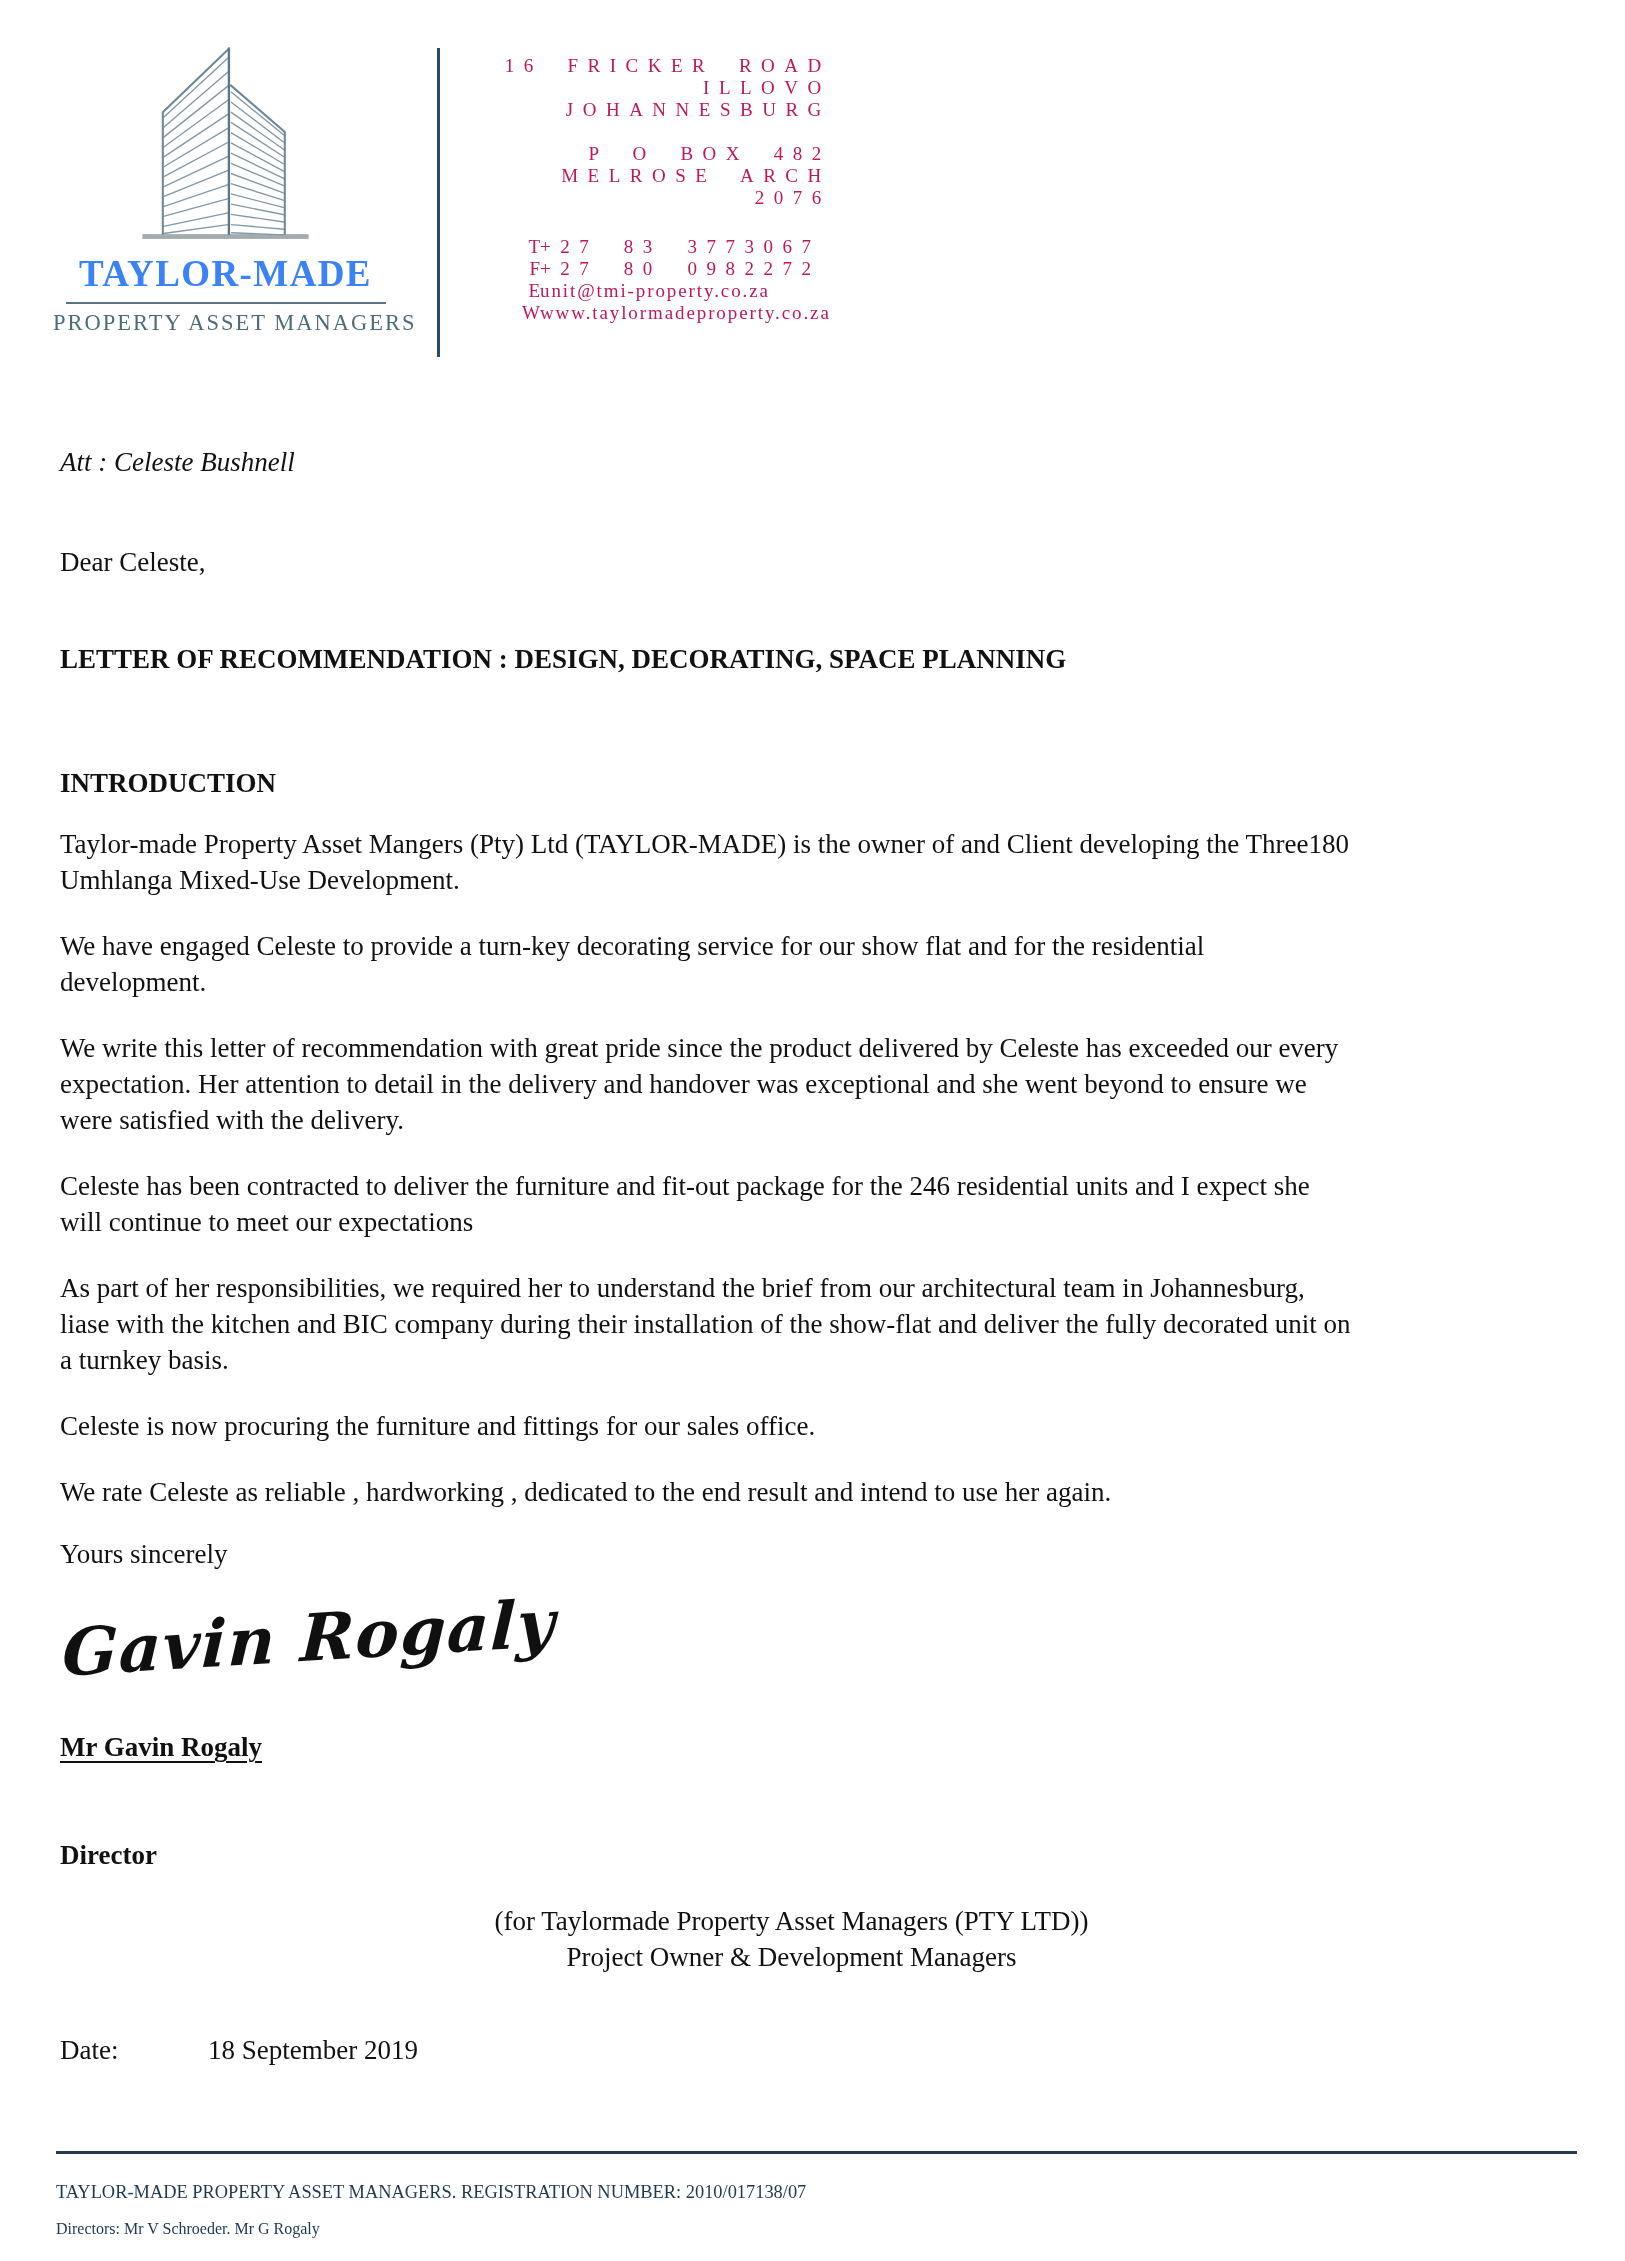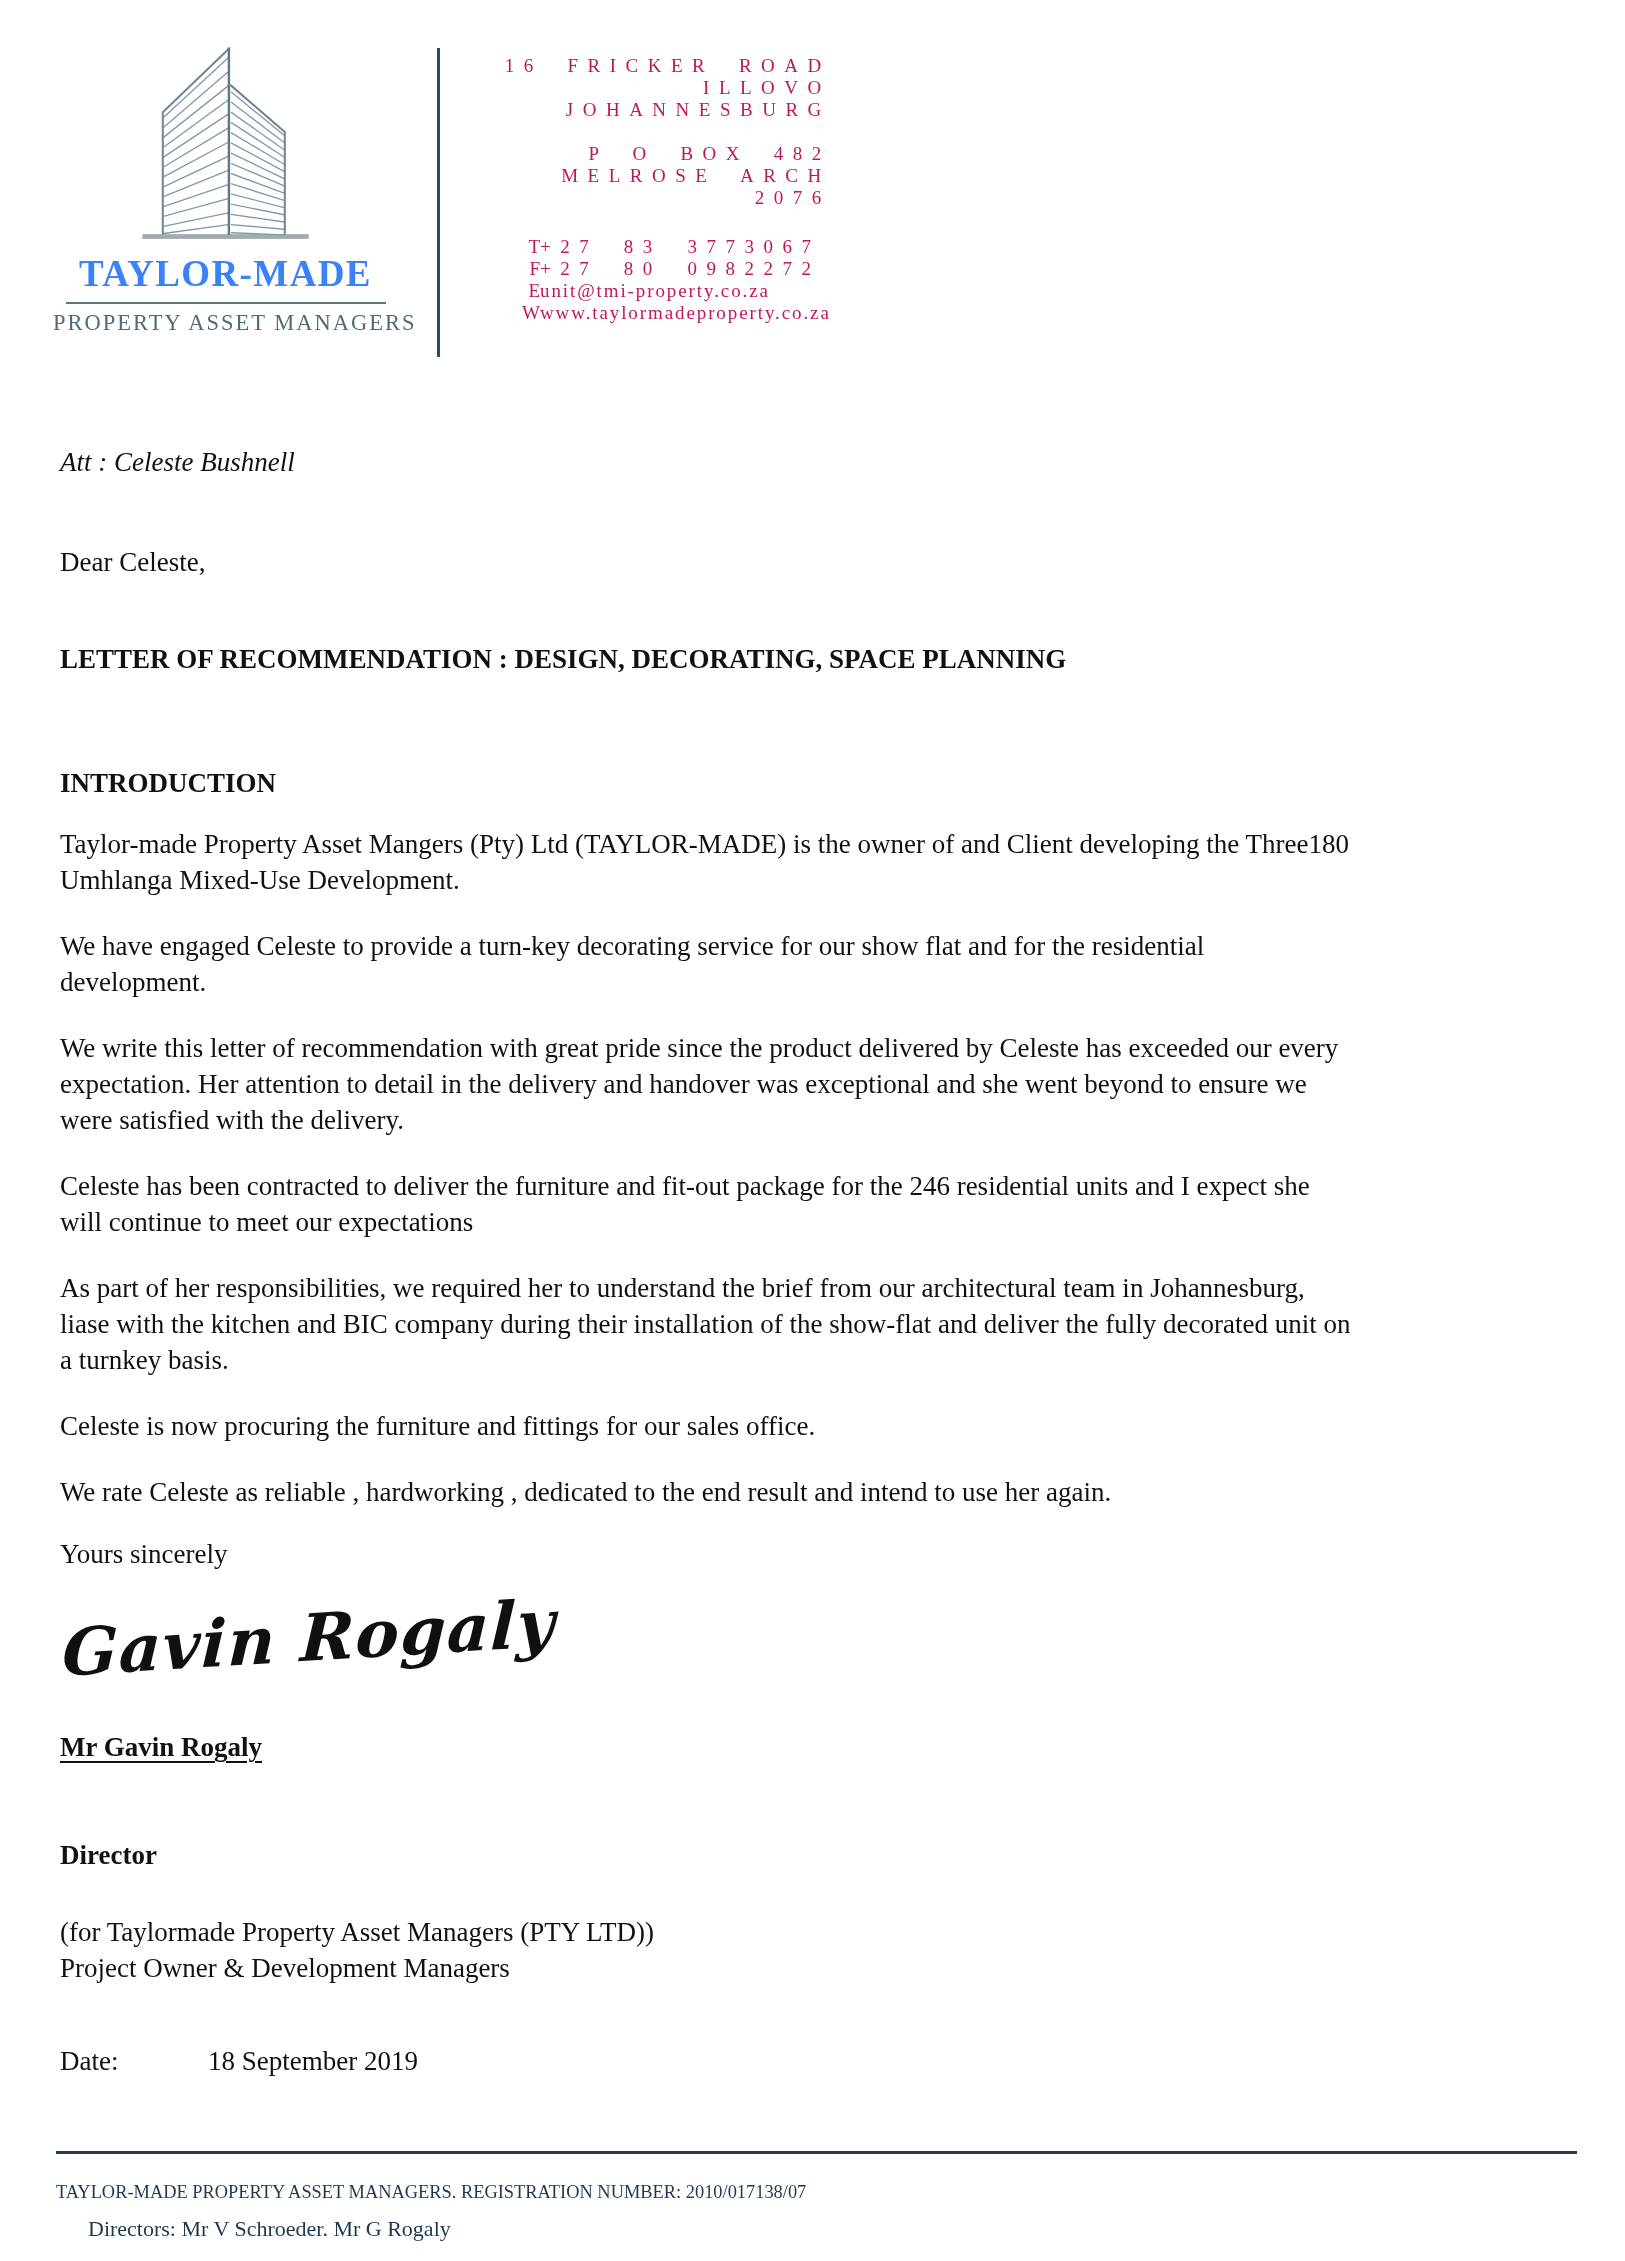--- a/index.html
+++ b/index.html
@@ -65,29 +65,29 @@
     transform-origin:left bottom;
   }
   .signatory{margin-top:0;}
   .signatory-name{
     font-weight:bold;
     text-decoration:underline;
     text-decoration-thickness:2.4px;
     text-underline-offset:4.8px;
   }
   .signatory-title{font-weight:bold;}
-  .on-behalf{margin-top:41px;white-space:pre-line;}
+  .on-behalf{margin-top:30px;white-space:pre-line;text-align:center;}
   .date-row{margin-top:57px;display:flex;}
   .date-label{flex:0 0 148px;}
 
   
   .footer{position:absolute;left:56px;right:48px;top:2151px;color:#1e3851;}
   .footer-rule{border-top:3.4px solid #243a55;margin:0 0 27px 0;}
   .footer-line1{font-size:18.4px;line-height:23px;margin-bottom:13.7px;white-space:nowrap;}
-  .footer-line2{font-size:22px;line-height:22px;white-space:nowrap;margin-left:32px;}
+  .footer-line2{font-size:16px;line-height:22px;white-space:nowrap;}
 </style>
 </head>
 <body>
 
 <div class="page">
 
   <div class="letterhead">
 
     <svg class="building-svg" viewBox="0 0 244 292" xmlns="http://www.w3.org/2000/svg">
 

